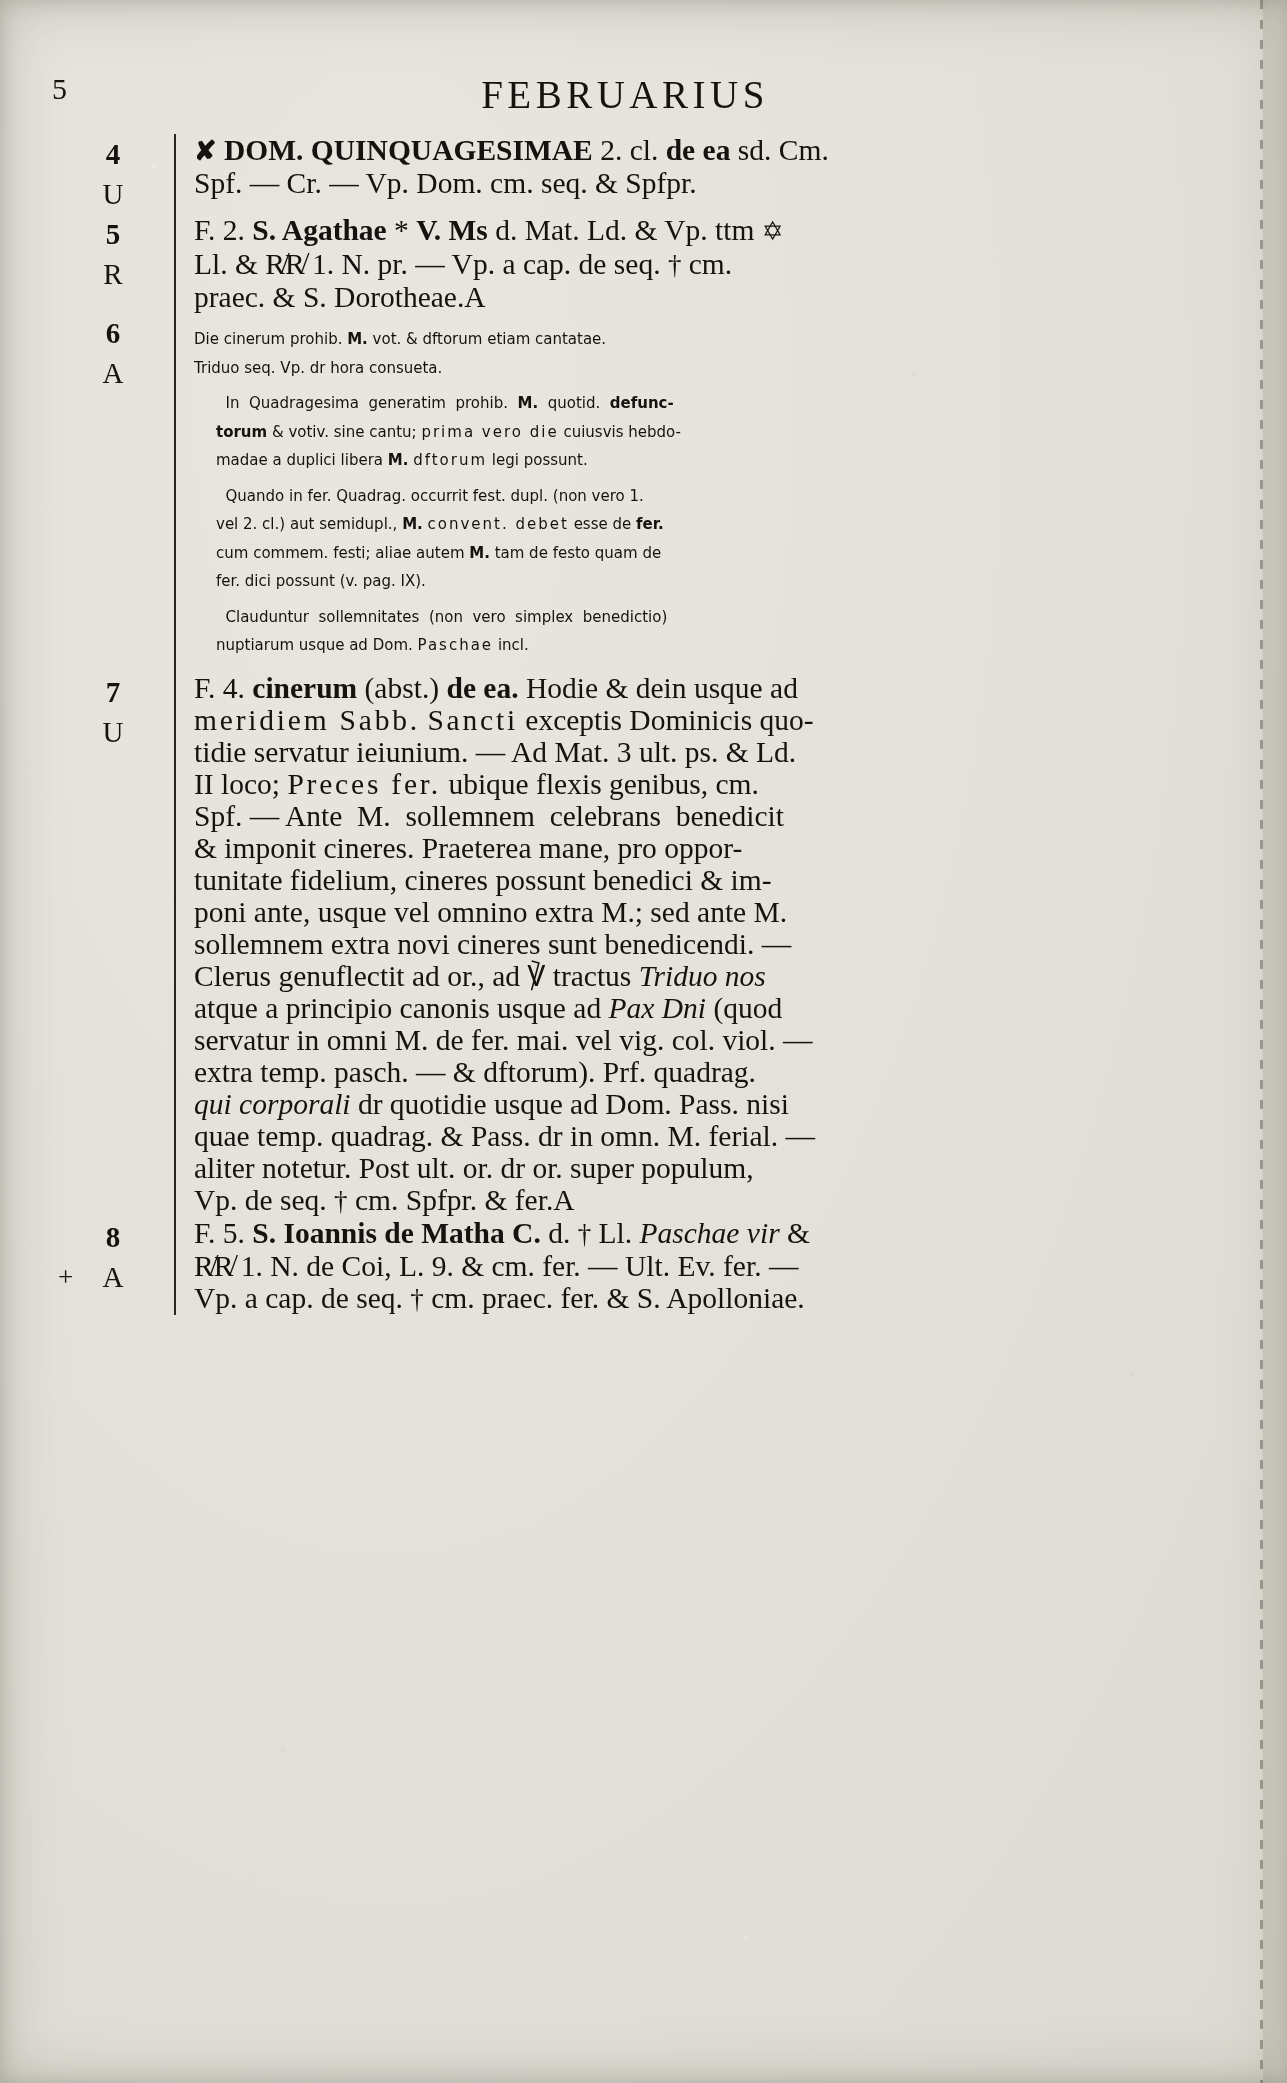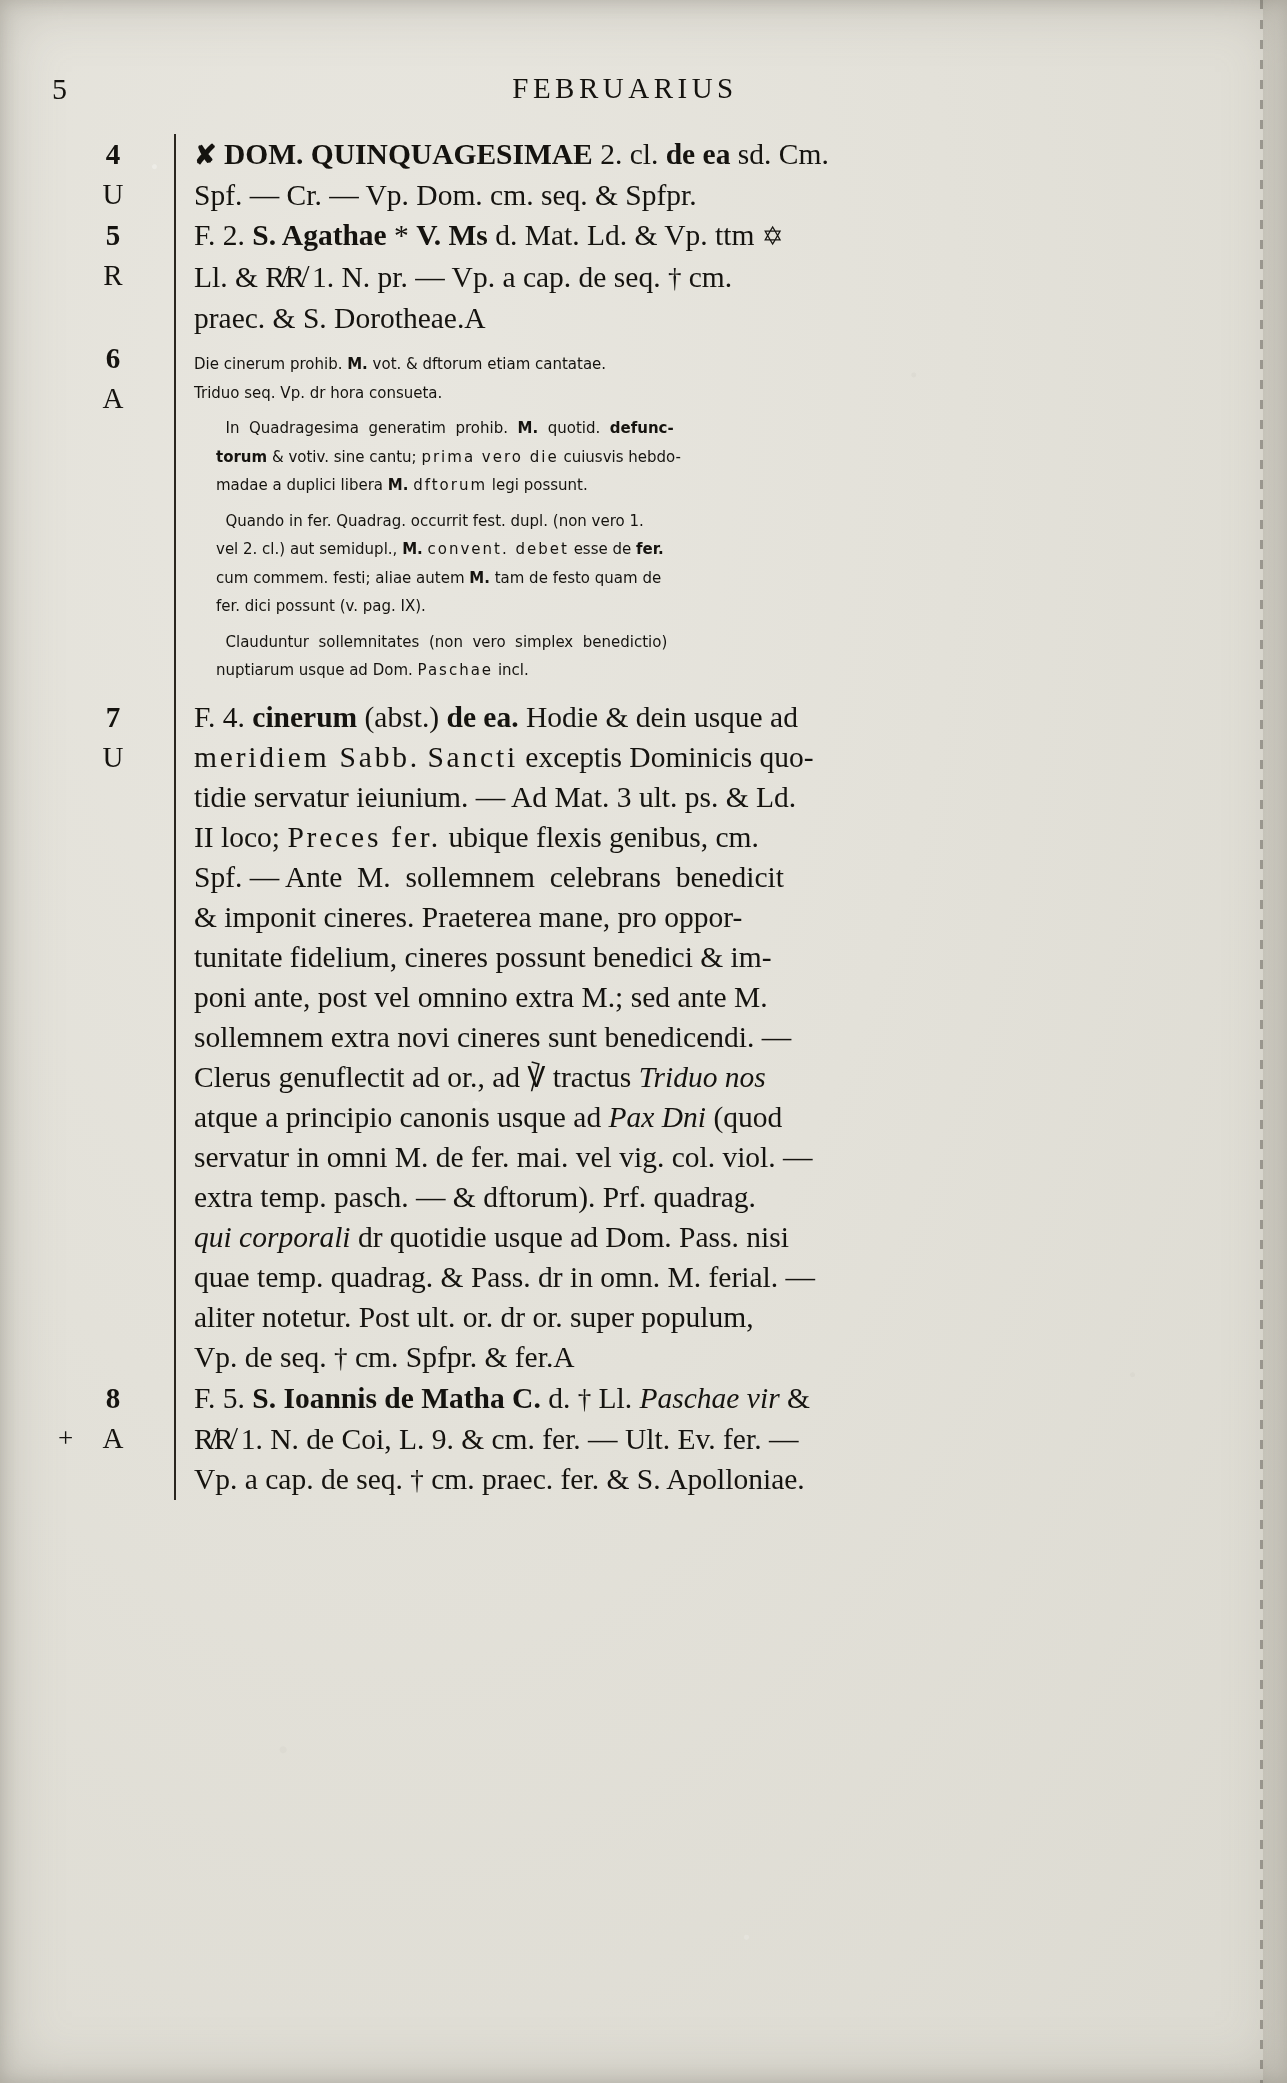--- a/index.html
+++ b/index.html
@@ -89,21 +89,21 @@
     top: 0;
     font-size: 30px;
     letter-spacing: .5px;
   }
   .month {
     position: absolute;
     left: 0;
     top: 0;
     width: 1250px;
     text-align: center;
-    font-size: 29px;
+    font-size: 39px;
     letter-spacing: 4.5px;
   }
 
   
   .cal {
     position: absolute;
     left: 52px;
     top: 134px;
     width: 1190px;
   }
@@ -138,21 +138,21 @@
     border-left: 2px solid #2a261f;
     margin-right: 18px;
   }
   .body {
     flex: 1 1 auto;
     min-width: 0;
   }
 
   .maintext {
     font-size: 29.5px;
-    line-height: 40px;
+    line-height: 32px;
     text-align: justify;
     text-justify: inter-word;
     hyphens: manual;
   }
   .maintext .ln { display: block; white-space: nowrap; }
   .maintext .ln.just {
     display: flex;
     justify-content: flex-start;
     white-space: normal;
   }
@@ -286,21 +286,21 @@
       <div class="rulecol"></div>
       <div class="body">
         <div class="maintext">
           <span class="ln">F. 4. <b>cinerum</b> (abst.) <b>de ea.</b> Hodie &amp; dein usque ad</span>
           <span class="ln"><span class="sp">meridiem Sabb.</span> <span class="sp">Sancti</span> exceptis Dominicis quo-</span>
           <span class="ln">tidie servatur ieiunium. — Ad Mat. 3 ult. ps. &amp; Ld.</span>
           <span class="ln">II loco; <span class="sp">Preces fer.</span> ubique flexis genibus, cm.</span>
           <span class="ln">Spf. — Ante&nbsp; M.&nbsp; sollemnem&nbsp; celebrans&nbsp; benedicit</span>
           <span class="ln">&amp; imponit cineres. Praeterea mane, pro oppor-</span>
           <span class="ln">tunitate fidelium, cineres possunt benedici &amp; im-</span>
-          <span class="ln">poni ante, post vel omnino extra M.; sed ante M.</span>
+          <span class="ln">poni ante, usque vel omnino extra M.; sed ante M.</span>
           <span class="ln">sollemnem extra novi cineres sunt benedicendi. —</span>
           <span class="ln">Clerus genuflectit ad or., ad <span class="vsign">℣</span> tractus <i>Triduo nos</i></span>
           <span class="ln">atque a principio canonis usque ad <i>Pax Dni</i> (quod</span>
           <span class="ln">servatur in omni M. de fer. mai. vel vig. col. viol. —</span>
           <span class="ln">extra temp. pasch. — &amp; dftorum). Prf. quadrag.</span>
           <span class="ln"><i>qui corporali</i> dr quotidie usque ad Dom. Pass. nisi</span>
           <span class="ln">quae temp. quadrag. &amp; Pass. dr in omn. M. ferial. —</span>
           <span class="ln">aliter notetur. Post ult. or. dr or. super populum,</span>
           <span class="ln just">
               <span>Vp. de seq. <span class="glyph-dagger">†</span> cm. Spfpr. &amp; fer.</span>

